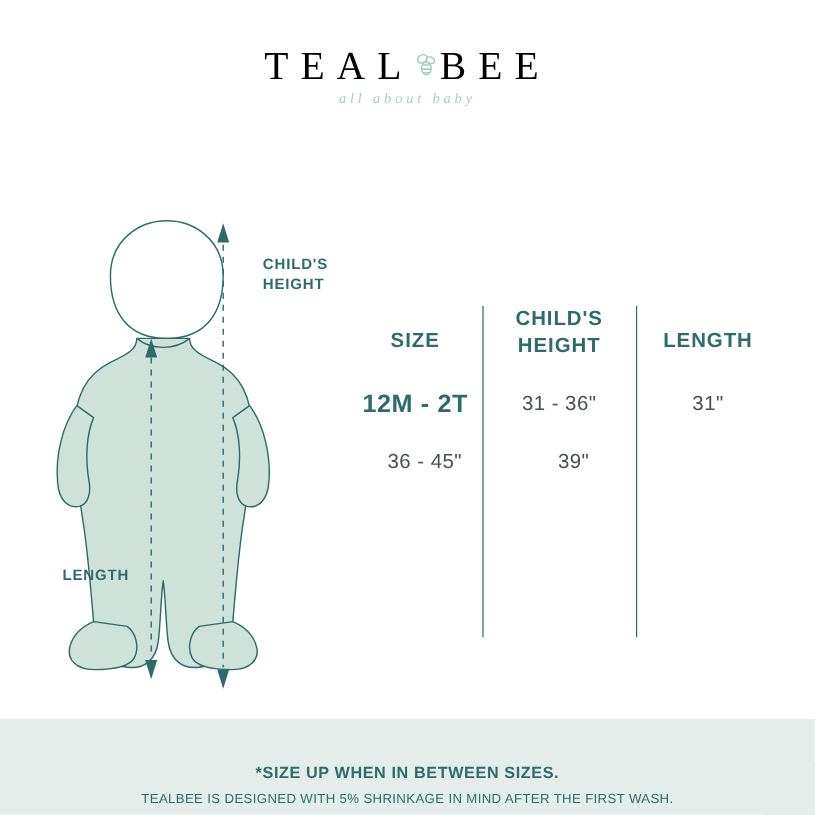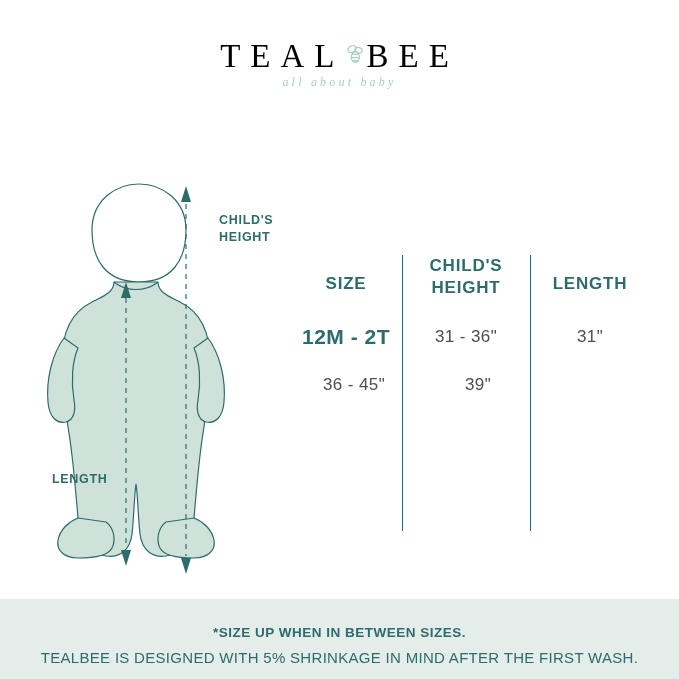--- a/index.html
+++ b/index.html
@@ -143,31 +143,31 @@
 
   
   .footer {
     position: absolute;
     left: 0;
     bottom: 0;
     width: 679px;
     height: 80px;
     background: #e4edea;
     text-align: center;
-    padding-top: 26px;
+    padding-top: 37px;
   }
   .footer-line1 {
     font-size: 13.5px;
     font-weight: bold;
     letter-spacing: 0.5px;
     color: #2e6b6b;
   }
   .footer-line2 {
     margin-top: 9px;
-    font-size: 15px;
+    font-size: 11px;
     letter-spacing: 0.3px;
     color: #2e6b6b;
   }
 </style>
 </head>
 <body>
 
 <div id="page">
 
   <div class="brand">

